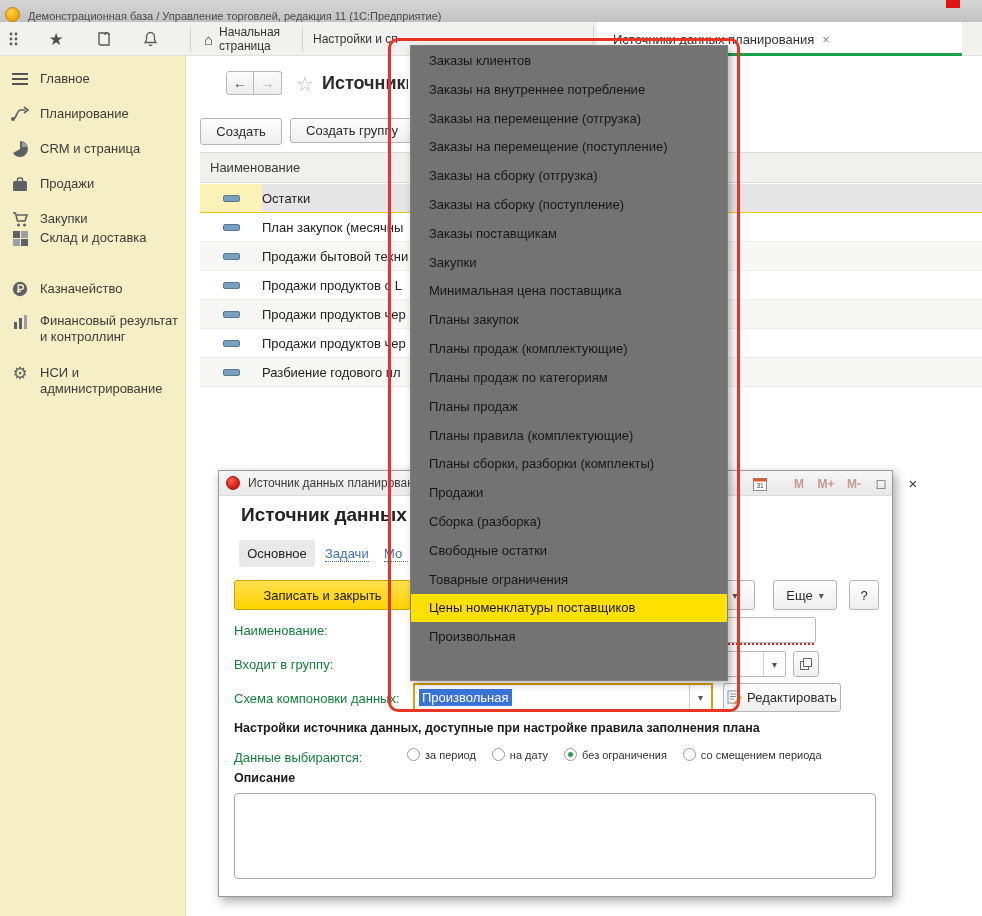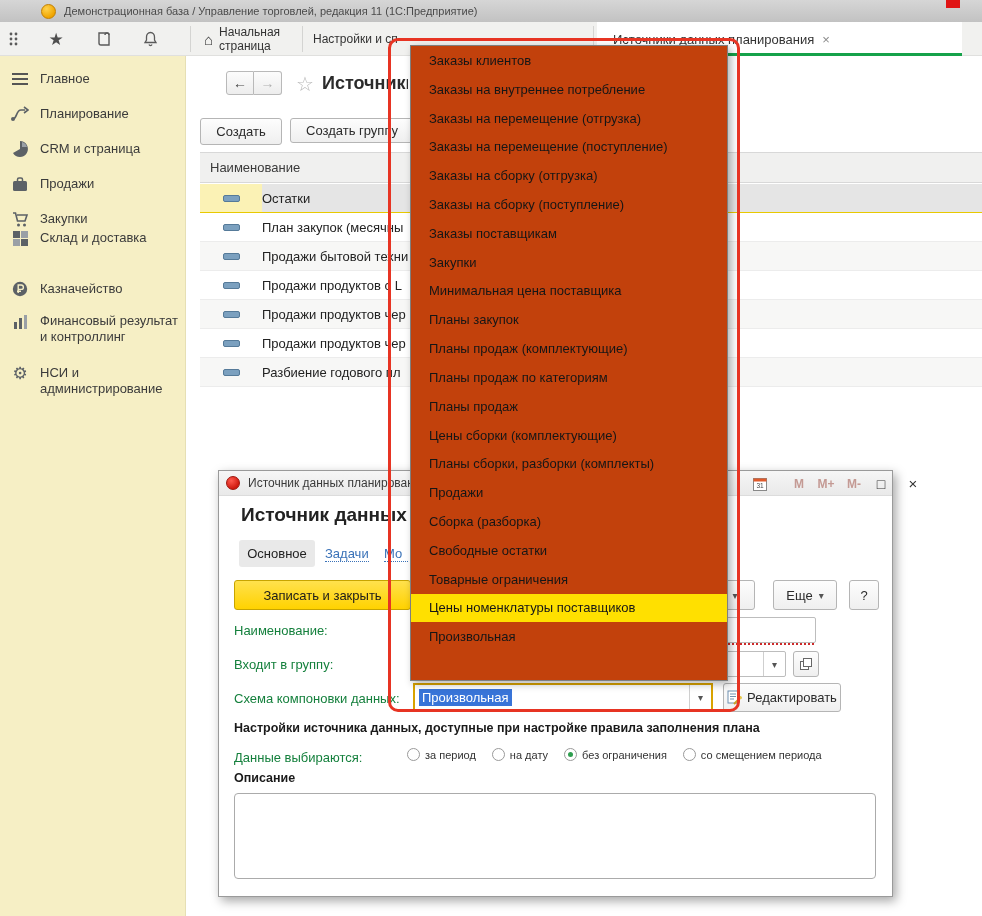--- a/index.html
+++ b/index.html
@@ -6,21 +6,21 @@
   html,body { margin:0; padding:0; }
   body {
     width:982px; height:916px; position:relative; overflow:hidden;
     font-family:"Liberation Sans", sans-serif; background:#ffffff;
     -webkit-font-smoothing:antialiased;
   }
   .abs { position:absolute; }
 
   
   .titlebar { left:0; top:0; width:982px; height:22px;
-    background:linear-gradient(#d6d6d6,#c2c2c2); display:flex; align-items:center;padding-left:36px; }
+    background:linear-gradient(#d6d6d6,#c2c2c2); display:flex; align-items:flex-end; }
   .app-logo { width:15px; height:15px; border-radius:50%; margin-left:5px;
     background:radial-gradient(circle at 35% 30%, #ffd24d, #f0a500 70%);
     border:1px solid #c27f00; }
   .titlebar-text { margin-left:8px; font-size:11px; color:#4a4a4a; }
   .titlebar-red { left:946px; top:0; width:14px; height:8px; background:#e01414; }
 
   .tabbar { left:0; top:22px; width:982px; height:34px; background:#f1f1ef;
     border-bottom:1px solid #e0e0de; }
   .tb-icon { position:absolute; top:5px; width:24px; height:24px; display:flex;
     align-items:center; justify-content:center; color:#4f4f4f; }
@@ -91,21 +91,21 @@
   .bold-line { position:absolute; left:15px; font-size:12.5px; font-weight:bold; color:#1a1a1a; }
   .radio-row { position:absolute; display:flex; align-items:center; font-size:11px; color:#333; }
   .radio { width:13px; height:13px; border:1px solid #9a9a9a; border-radius:50%; background:#fff;
     margin-right:5px; flex:0 0 13px; position:relative; }
   .radio.sel::after { content:""; position:absolute; left:3px; top:3px; width:5px; height:5px;
     border-radius:50%; background:#2f9e4f; }
   .desc-area { position:absolute; left:15px; top:322px; width:642px; height:86px;
     border:1px solid #ababab; border-radius:4px; resize:none; background:#fff; }
 
   
-  .dropdown { left:410px; top:45px; width:318px; height:636px; background:#c2410c;
+  .dropdown { left:410px; top:45px; width:318px; height:636px; background:#737373;
     border:1px solid #7f7f7f; box-shadow:3px 3px 8px rgba(0,0,0,.3);
     display:grid; grid-template-rows:repeat(22,1fr); z-index:30; }
   .dd-item { display:flex; align-items:center; padding-left:18px; font-size:13px; color:#161616;
     white-space:nowrap; overflow:hidden; }
   .dd-item.hl { background:#ffe000; }
 
   
   .annotation { left:388px; top:38px; width:352px; height:674px; border:3px solid #e73423;
     border-radius:10px; z-index:40; pointer-events:none; background:transparent; }
 
@@ -447,21 +447,21 @@
   <div class="dd-item">Заказы на перемещение (поступление)</div>
   <div class="dd-item">Заказы на сборку (отгрузка)</div>
   <div class="dd-item">Заказы на сборку (поступление)</div>
   <div class="dd-item">Заказы поставщикам</div>
   <div class="dd-item">Закупки</div>
   <div class="dd-item">Минимальная цена поставщика</div>
   <div class="dd-item">Планы закупок</div>
   <div class="dd-item">Планы продаж (комплектующие)</div>
   <div class="dd-item">Планы продаж по категориям</div>
   <div class="dd-item">Планы продаж</div>
-  <div class="dd-item">Цены сборки (комплектующие)</div>
+  <div class="dd-item">Планы правила (комплектующие)</div>
   <div class="dd-item">Планы сборки, разборки (комплекты)</div>
   <div class="dd-item">Продажи</div>
   <div class="dd-item">Сборка (разборка)</div>
   <div class="dd-item">Свободные остатки</div>
   <div class="dd-item">Товарные ограничения</div>
   <div class="dd-item hl">Цены номенклатуры поставщиков</div>
   <div class="dd-item">Произвольная</div>
 </div>
 
 <div class="abs annotation"></div>

